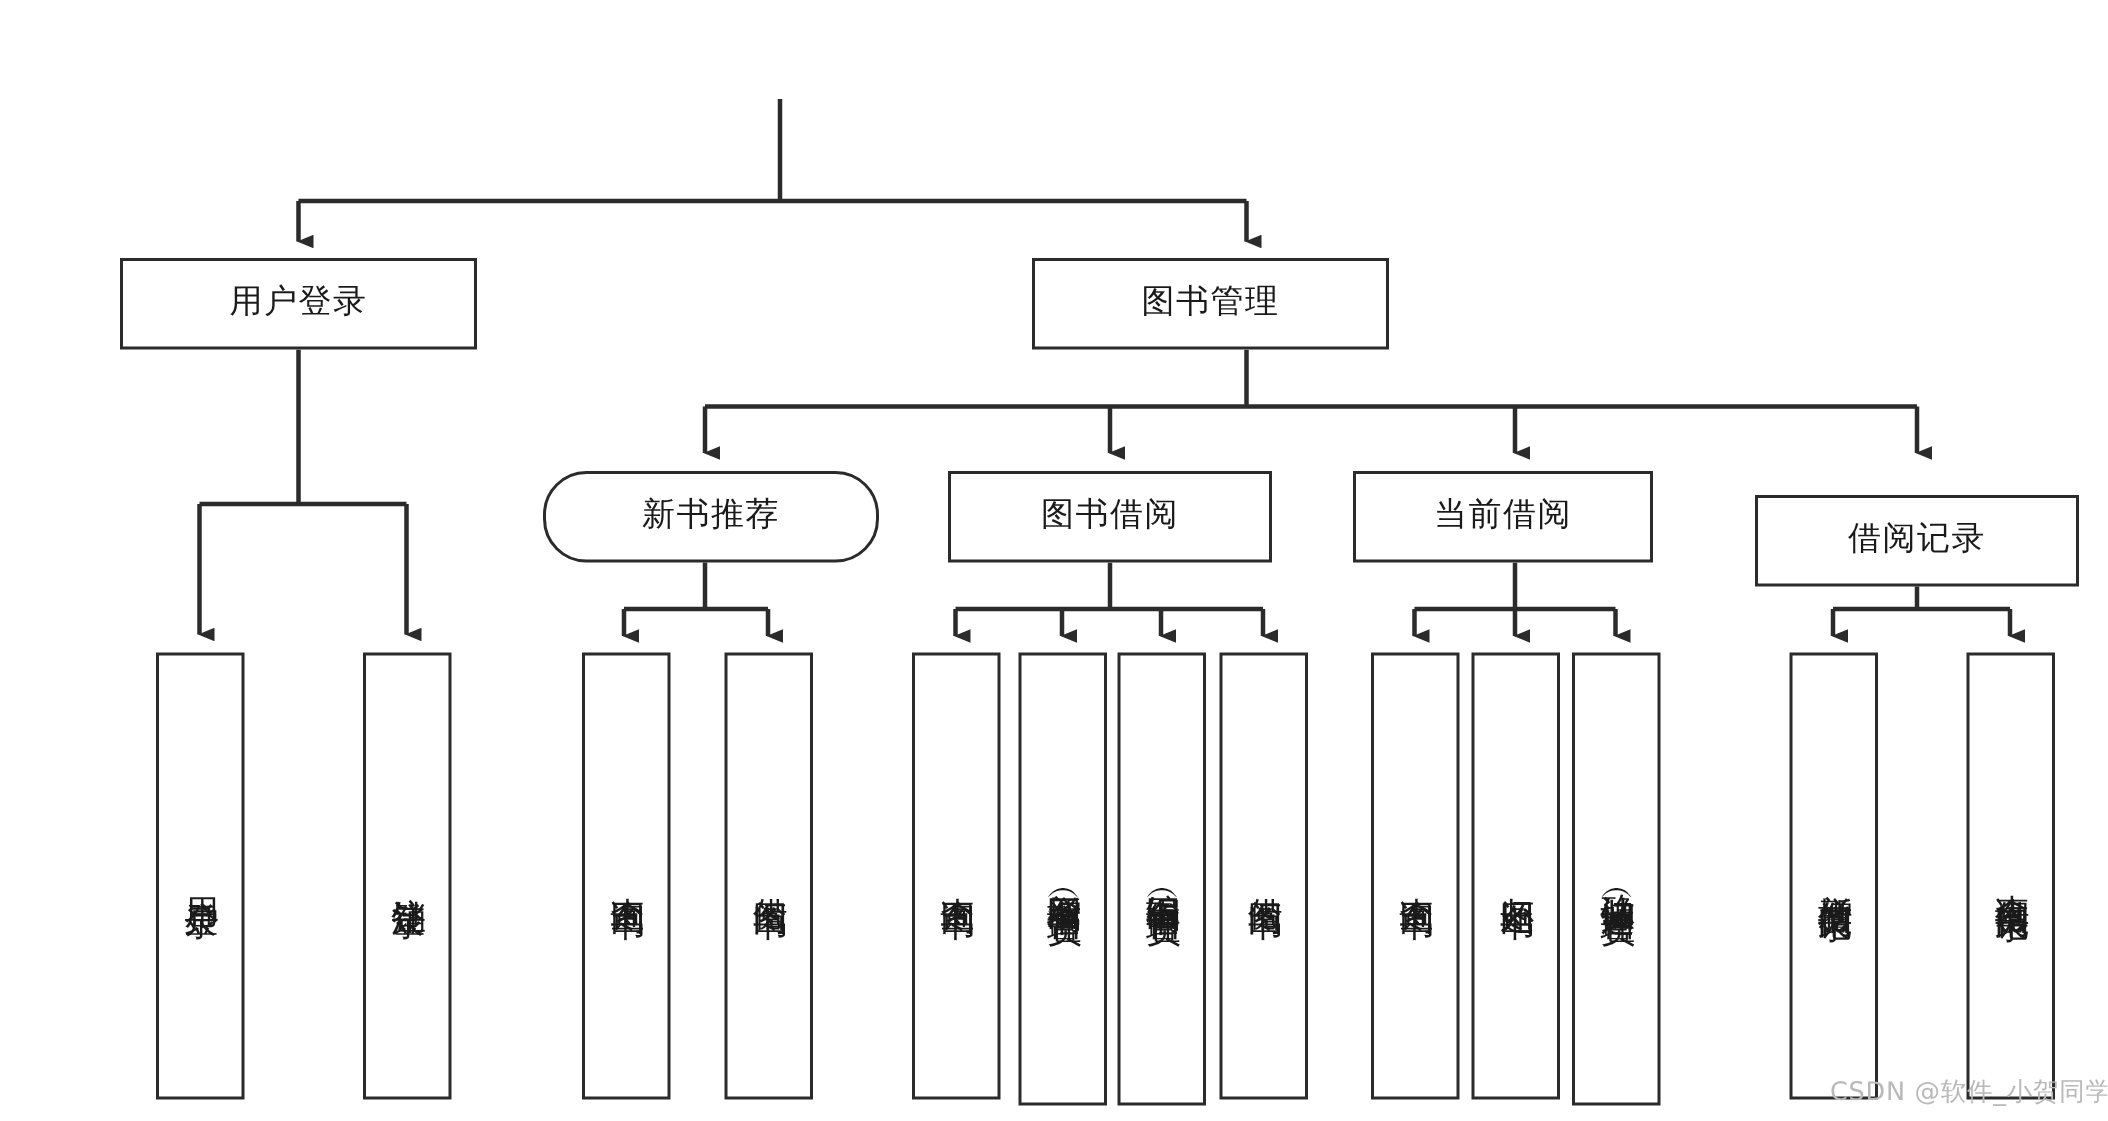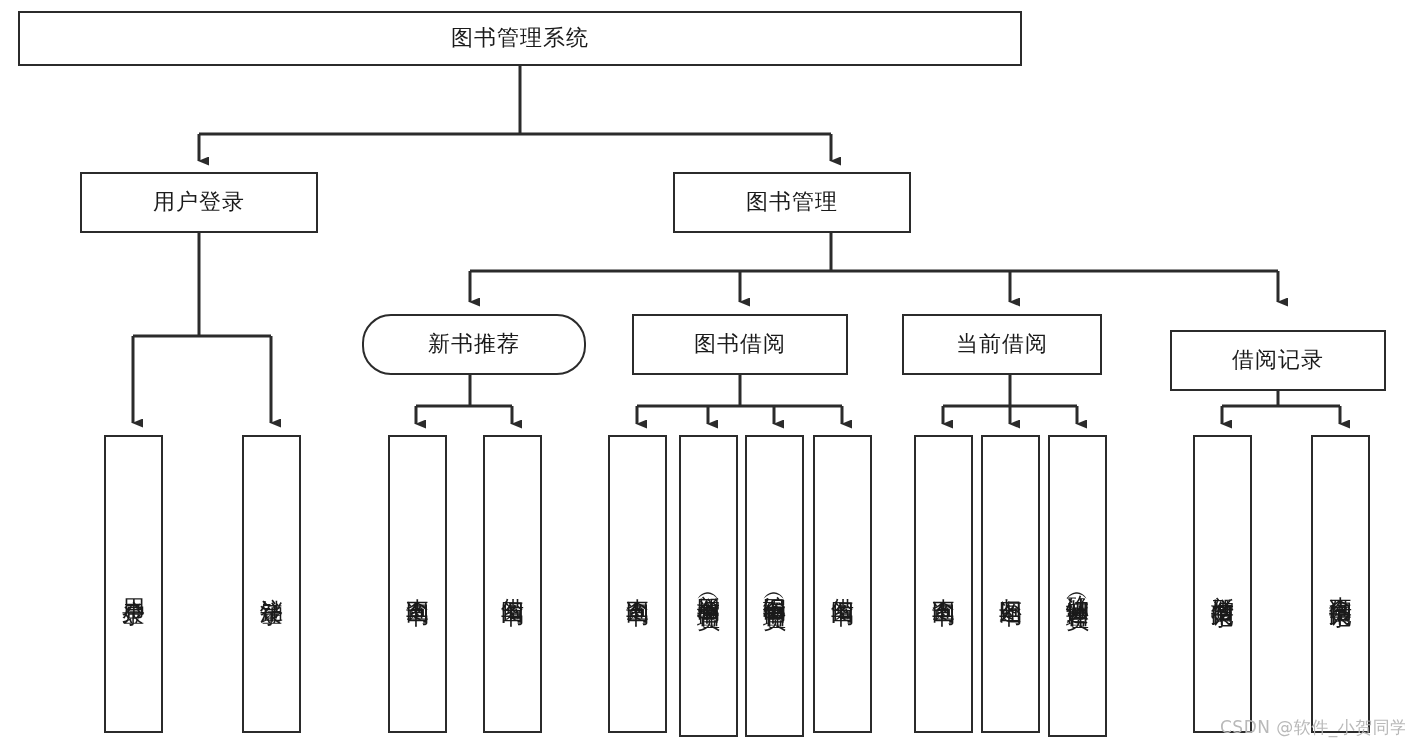--- a/index.html
+++ b/index.html
@@ -109,28 +109,25 @@
       <path d="M1010,406 L1010,424" marker-end="url(#arrow)"></path>
       <path d="M1077,406 L1077,424" marker-end="url(#arrow)"></path>
 
       <path d="M1278,375 L1278,406"></path>
       <path d="M1222,406 L1340,406"></path>
       <path d="M1222,406 L1222,424" marker-end="url(#arrow)"></path>
       <path d="M1340,406 L1340,424" marker-end="url(#arrow)"></path>
     </g>
   </svg>
 
-  <div class="node horiz" style="left:18px; top:11px; width:1004px; height:55px;">
-    <span class="label">图书管理系统</span>
-  </div>
 
   <div class="node horiz" style="left:80px; top:172px; width:238px; height:61px;">
     <span class="label">用户登录</span>
   </div>
-  <div class="node horiz" style="left:673px; top:172px; width:238px; height:61px;">
+  <div class="node horiz" style="left:688px; top:172px; width:238px; height:61px;">
     <span class="label">图书管理</span>
   </div>
 
   <div class="node horiz" style="left:362px; top:314px; width:224px; height:61px;border-radius:29px;">
     <span class="label">新书推荐</span>
   </div>
   <div class="node horiz" style="left:632px; top:314px; width:216px; height:61px;">
     <span class="label">图书借阅</span>
   </div>
   <div class="node horiz" style="left:902px; top:314px; width:200px; height:61px;">

